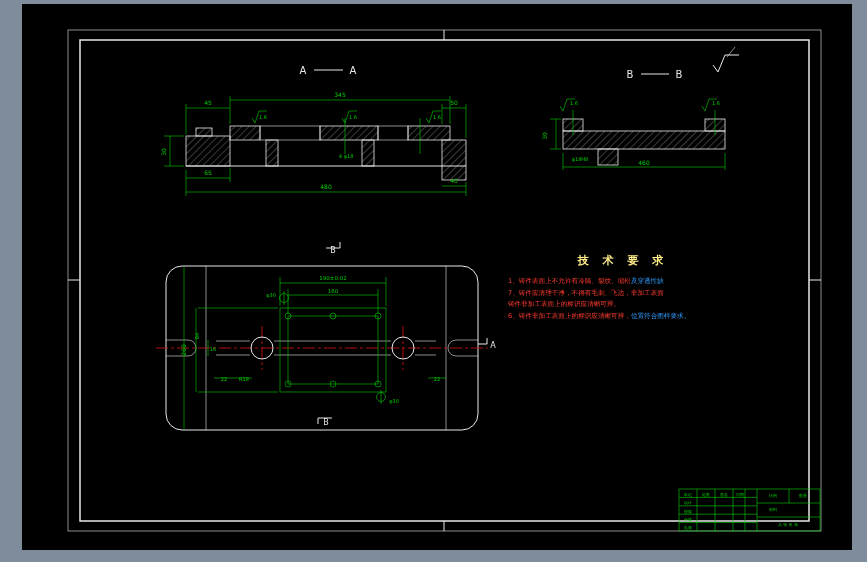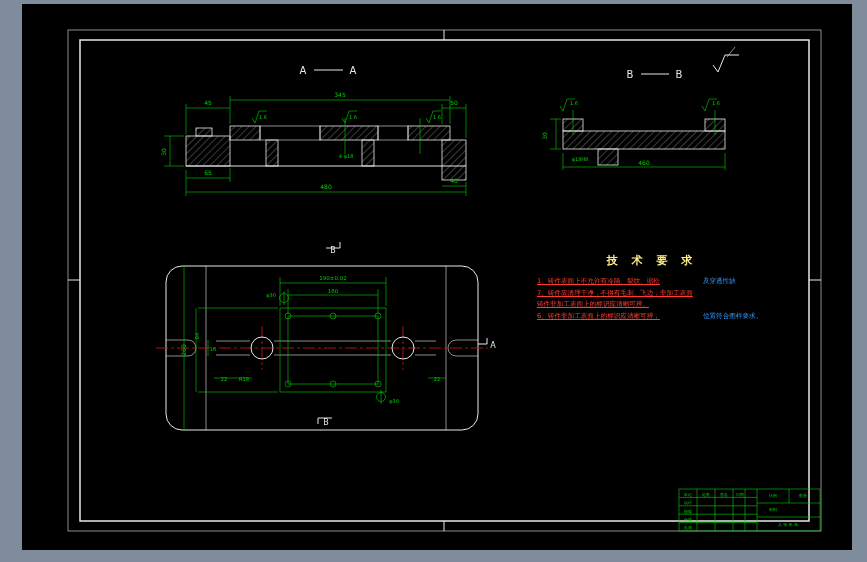--- a/index.html
+++ b/index.html
@@ -11,24 +11,24 @@
   .stage{position:relative;width:867px;height:562px;}
   .paper{position:absolute;left:22px;top:4px;width:830px;height:546px;background:var(--paper);}
   svg{position:absolute;left:0;top:0;}
   .w{stroke:var(--lw);fill:none;stroke-width:1;}
   .wt{stroke-width:.6;}
   .g{stroke:var(--dg);fill:none;stroke-width:.6;}
   .g circle{fill:none;}
   .r{stroke:var(--cr);fill:none;stroke-width:.8;stroke-dasharray:12 3 3 3;}
   .h{fill:url(#hatch);stroke:var(--lw);stroke-width:.8;}
   .hp{stroke:var(--lw);stroke-width:.5;}
-  .techreq{position:absolute;left:537px;top:253px;width:230px;}
+  .techreq{position:absolute;left:508px;top:253px;width:230px;}
   .tr-title{color:var(--ttl);font-size:11px;font-weight:bold;text-align:center;letter-spacing:5px;margin-bottom:8px;}
   .tr-row{font-size:6.6px;line-height:11.6px;white-space:nowrap;}
-  .c-red{color:var(--tred);text-decoration:underline;} .c-blue{color:var(--tblue);padding-left:43px;}
+  .c-red{color:var(--tred);} .c-blue{color:var(--tblue);}
   #ann-layer text{font-family:"DejaVu Sans",sans-serif;}
 </style>
 </head>
 <body>
 
 <div class="stage">
   <div class="paper"></div>
 
   <svg width="867" height="562" viewBox="0 0 867 562">
     <defs>

